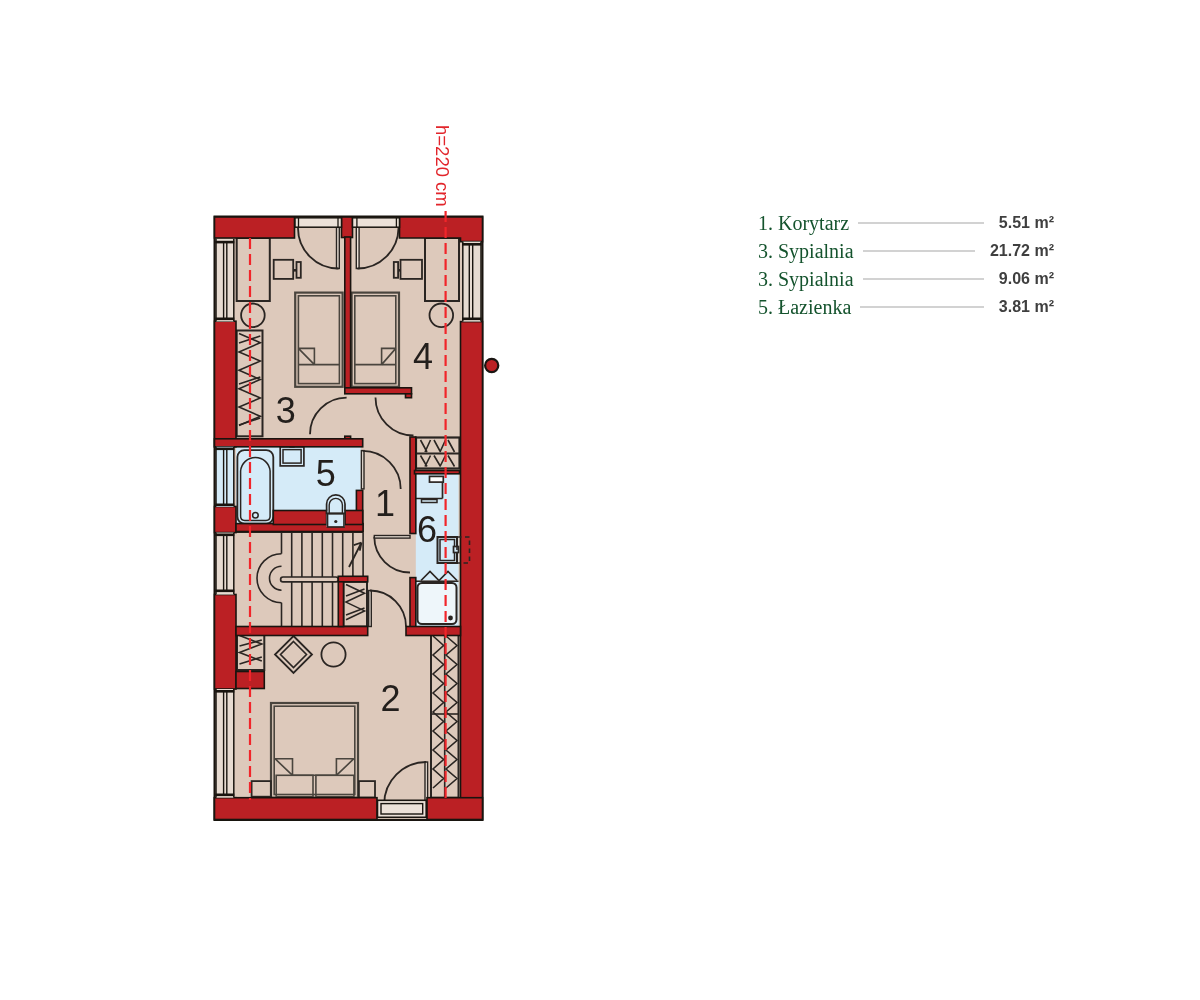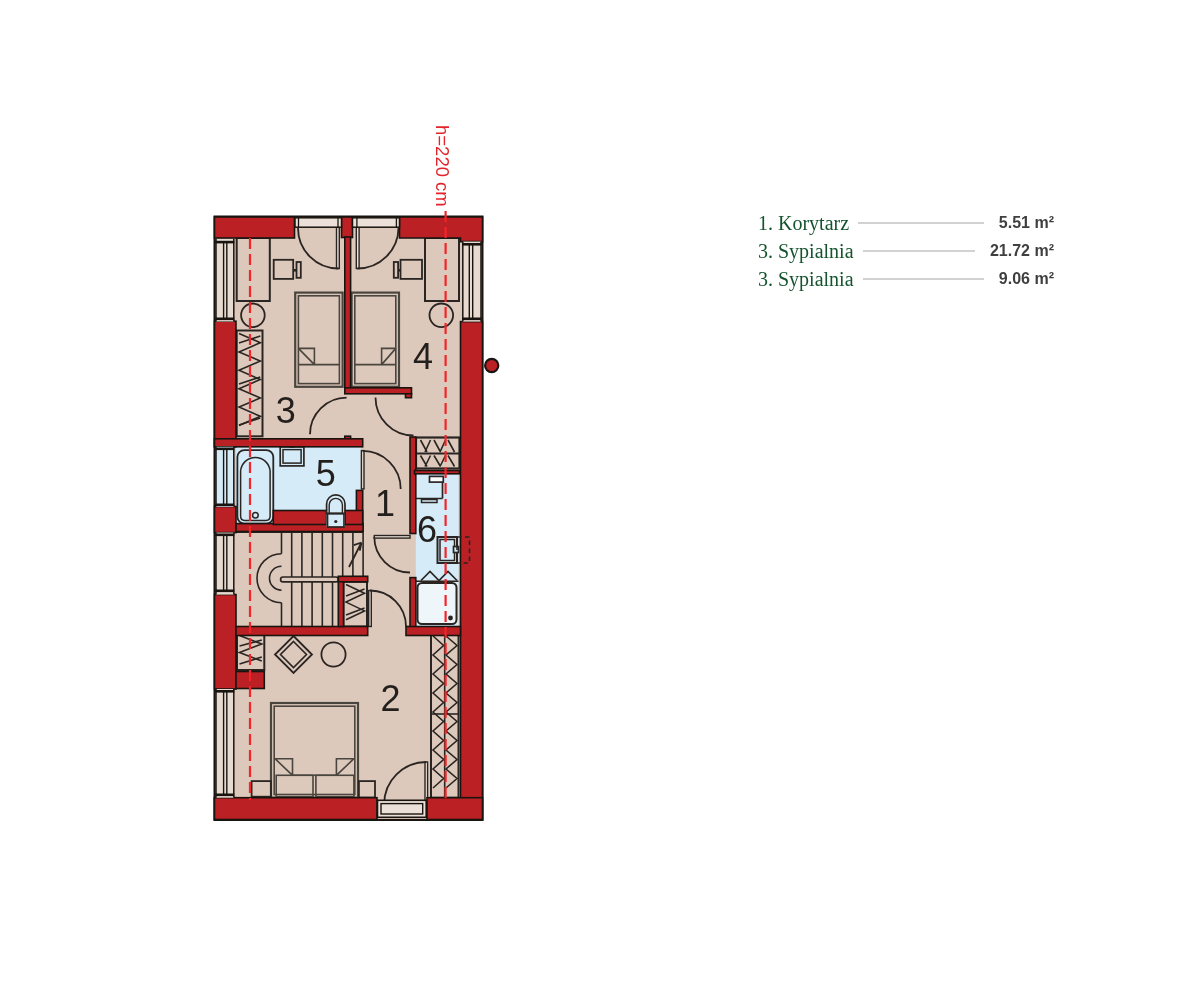--- a/index.html
+++ b/index.html
@@ -324,16 +324,21 @@
   <div class="row">
       <span class="nm">3. Sypialnia</span>
       <span class="ld"></span>
       <span class="vl">21.72 m²</span>
     </div>
   <div class="row">
       <span class="nm">3. Sypialnia</span>
       <span class="ld"></span>
       <span class="vl">9.06 m²</span>
     </div>
+  <div class="row">
+      <span class="nm">5. Łazienka</span>
+      <span class="ld"></span>
+      <span class="vl">3.81 m²</span>
+    </div>
 </div>
 <div id="hdim">
     <span>h=220 cm</span>
   </div>
 
 </body></html>

